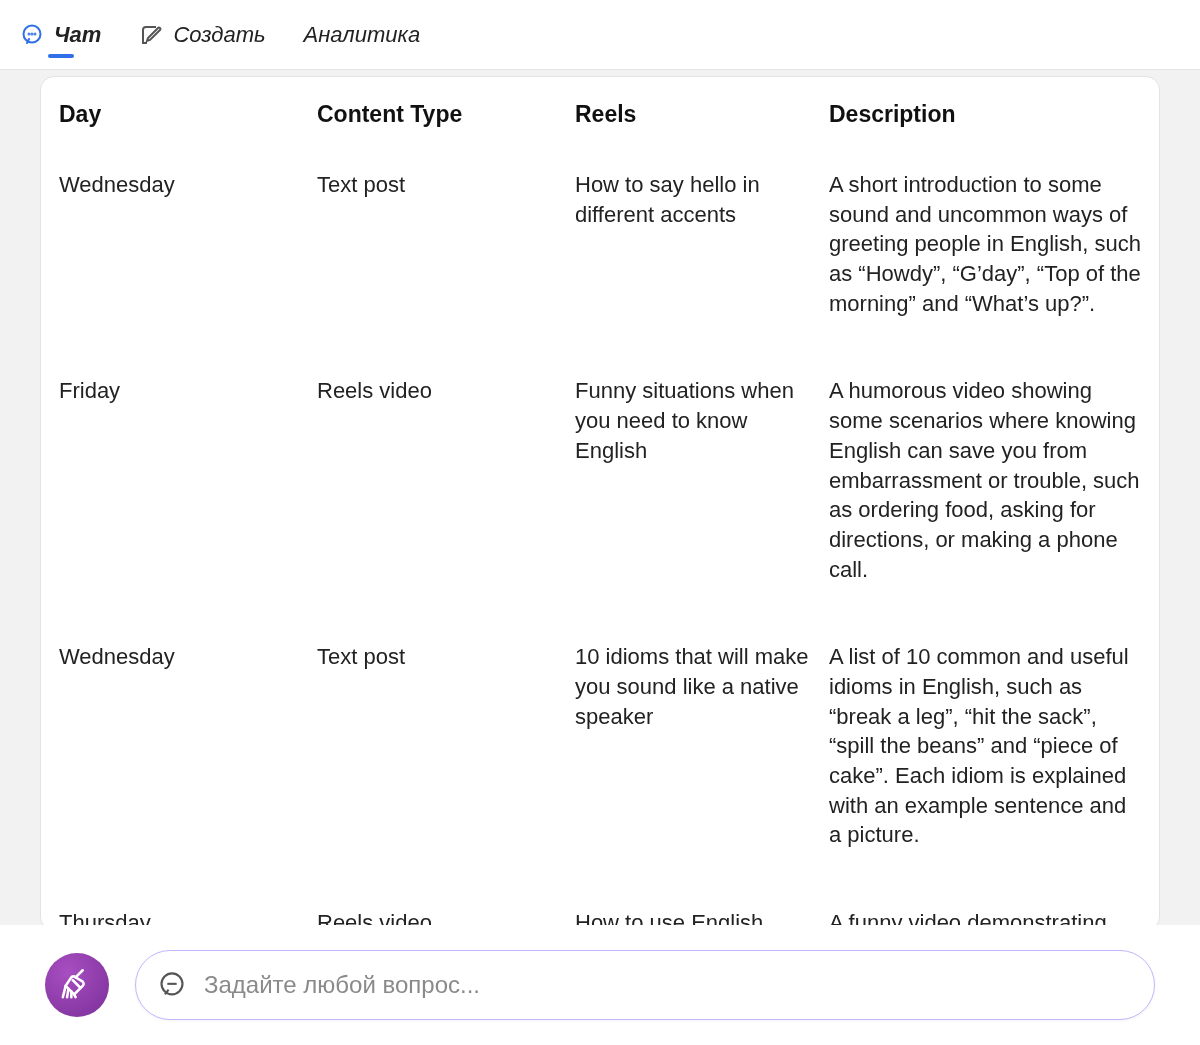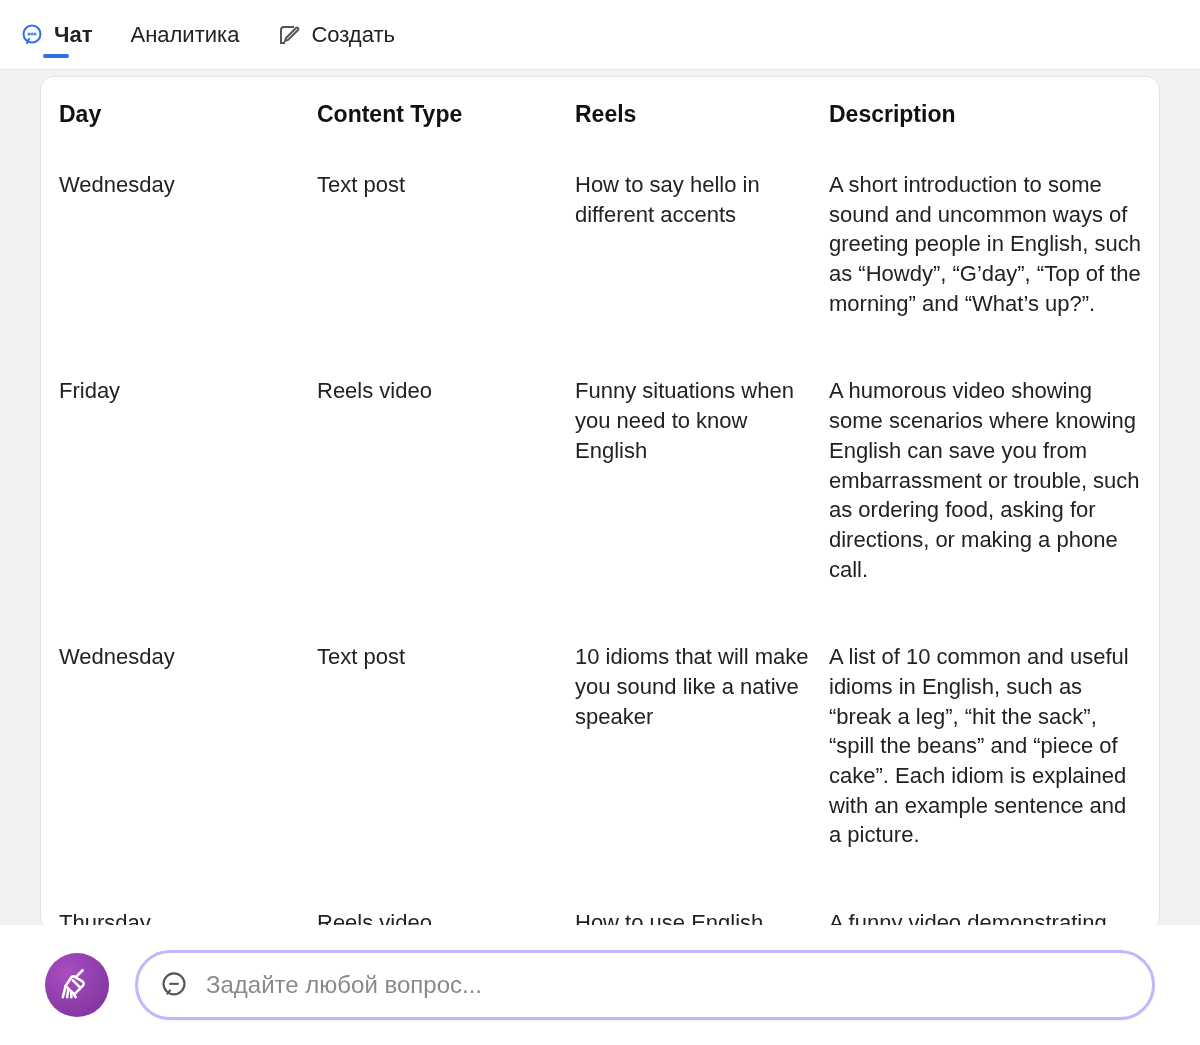--- a/index.html
+++ b/index.html
@@ -24,20 +24,21 @@
       font-size: 22px;
     }
     .nav-item {
       display: flex;
       align-items: center;
       gap: 10px;
       cursor: pointer;
       position: relative;
       color: #222;
       padding: 18px 2px;
+      font-style: italic;
     }
     .nav-item .icon { display: inline-flex; align-items: center; }
     .nav-item.active { font-weight: 700; }
     .nav-item.active::after {
       content: "";
       position: absolute;
       left: 50%;
       transform: translateX(-50%);
       bottom: 8px;
       width: 26px;
@@ -107,21 +108,21 @@
       display: flex;
       align-items: center;
       justify-content: center;
       cursor: pointer;
       flex-shrink: 0;
     }
     .ask-input {
       flex: 1;
       height: 70px;
       border-radius: 35px;
-      border: 3px solid #c4b5fd;
+      border: 1px solid #c4b5fd;
       background: #fff;
       display: flex;
       align-items: center;
       padding: 0 22px;
       gap: 18px;
       box-shadow: 0 1px 3px rgba(0,0,0,0.05);
     }
     .ask-input input {
       border: none;
       outline: none;
@@ -144,32 +145,32 @@
         <path d="M7 20 L9 16" stroke-linecap="round"></path>
         <circle cx="9" cy="11" r="0.5" fill="#2f6fe8"></circle>
         <circle cx="12" cy="11" r="0.5" fill="#2f6fe8"></circle>
         <circle cx="15" cy="11" r="0.5" fill="#2f6fe8"></circle>
       </svg>
     </span>
     <span>Чат</span>
   </div>
 
   <div class="nav-item">
-    <span>Аналитика</span>
-  </div>
-
-  <div class="nav-item">
     <span class="icon">
       <svg width="24" height="24" viewBox="0 0 24 24" fill="none" stroke="#555" stroke-width="2">
         <path d="M4 16 V20 H8"></path>
         <path d="M4 20 V7 a3 3 0 0 1 3 -3 H17"></path>
         <path d="M21 7 L11 17 L8 18 L9 15 L19 5 a1.4 1.4 0 0 1 2 2 Z"></path>
       </svg>
     </span>
     <span>Создать</span>
+  </div>
+
+  <div class="nav-item">
+    <span>Аналитика</span>
   </div>
 </div>
 
 <div class="viewport">
   <div class="content-card">
     <table class="schedule">
       <colgroup>
         <col class="day">
           <col class="ctype">
           <col class="title">

